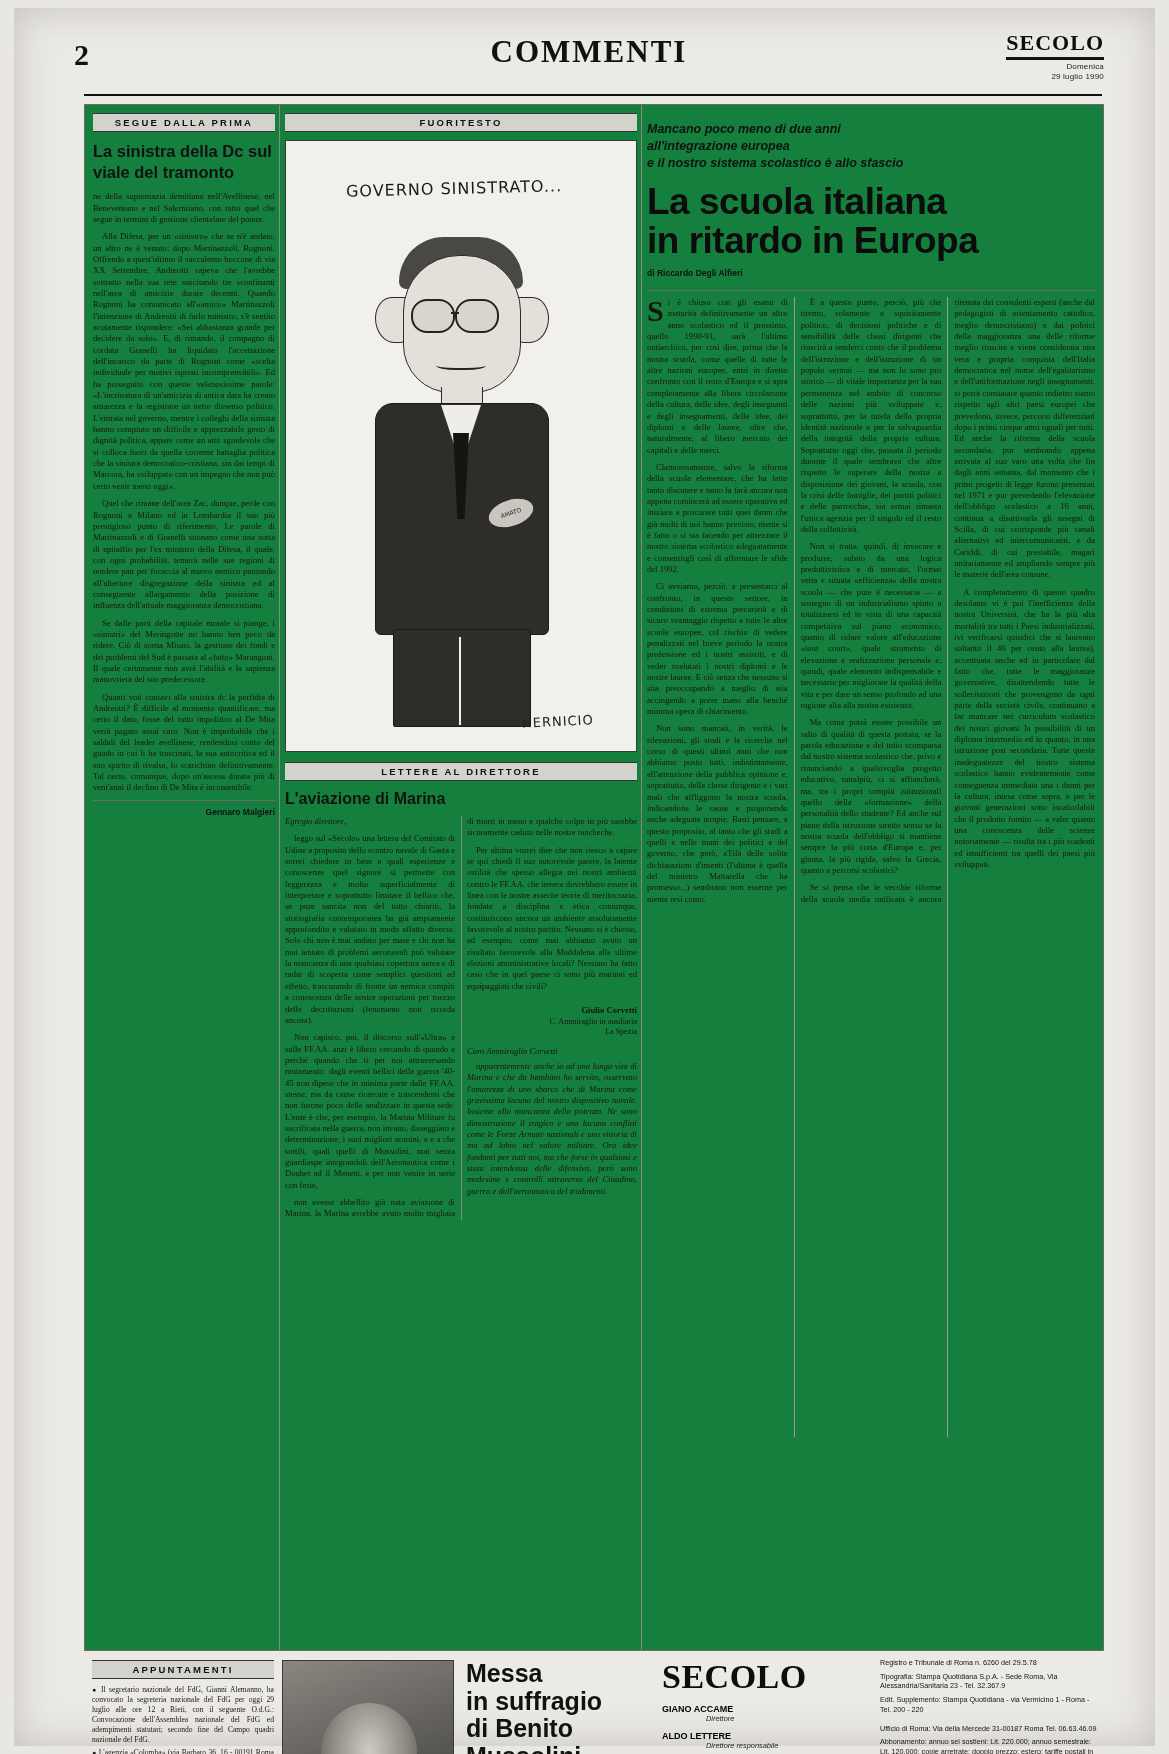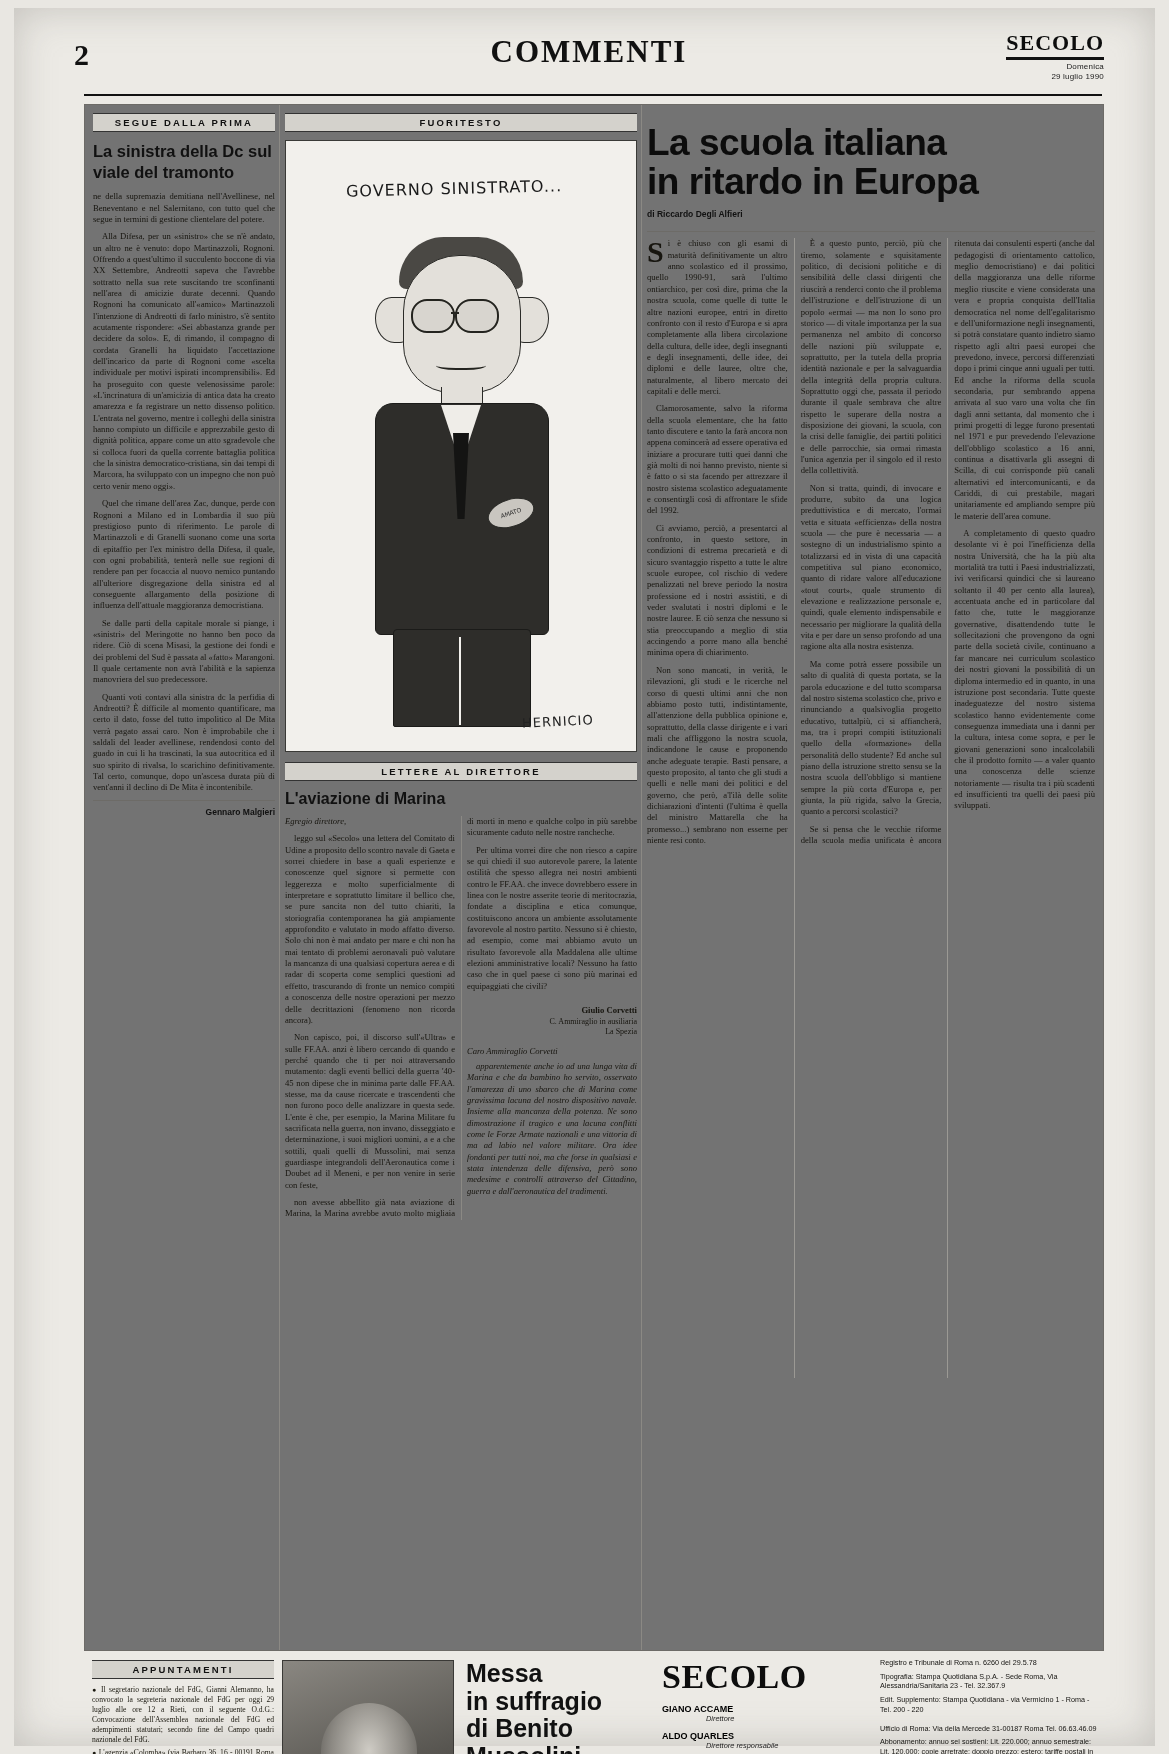--- a/index.html
+++ b/index.html
@@ -87,21 +87,21 @@
   }
 
   
   .content {
     position: absolute;
     left: 70px;
     top: 96px;
     width: 1018px;
     height: 1545px;
     border: 1px solid #6d6b67;
-    background: #737373;
+    background: #15803d;
   }
 
   .vrule {
     position: absolute;
     top: 0; bottom: 0;
     width: 1px;
     background: #8b8984;
   }
 
   .colhead {
@@ -444,20 +444,25 @@
               <small>C. Ammiraglio in ausiliaria</small>
               <small>La Spezia</small>
             </div>
             <div class="reply-head">Caro Ammiraglio Corvetti</div>
             <p class="italic-block">apparentemente anche io ad una lunga vita di Marina e che da bambino ho servito, osservato l'amarezza di uno sbarco che di Marina come gravissima lacuna del nostro dispositivo navale. Insieme alla mancanza della potenza. Ne sono dimostrazione il tragico e una lacuna conflitti come le Forze Armate nazionali e una vittoria di ma ad labio nel valore militare. Ora idee fondanti per tutti noi, ma che forse in qualsiasi e stata intendenza delle difensiva, però sono medesime e controlli attraverso del Cittadino, guerra e dall'aeronautica del tradimenti.</p>
           </div>
         </div>
       </div>
 
       <div class="col3">
+        <div class="kicker">
+          <div>Mancano poco meno di due anni</div>
+          <div>all'integrazione europea</div>
+          <div>e il nostro sistema scolastico è allo sfascio</div>
+        </div>
         <div class="headline">
           <div>La scuola italiana</div>
           <div>in ritardo in Europa</div>
         </div>
         <div class="author">di Riccardo Degli Alfieri</div>
         <div class="art-cols body-text">
           <p class="first dropcap">Si è chiuso con gli esami di maturità definitivamente un altro anno scolastico ed il prossimo, quello 1990-91, sarà l'ultimo ontiarchico, per così dire, prima che la nostra scuola, come quelle di tutte le altre nazioni europee, entri in diretto confronto con il resto d'Europa e si apra completamente alla libera circolazione della cultura, delle idee, degli insegnanti e degli insegnamenti, delle idee, dei diplomi e delle lauree, oltre che, naturalmente, al libero mercato dei capitali e delle merci.</p>
           <p>Clamorosamente, salvo la riforma della scuola elementare, che ha fatto tanto discutere e tanto la farà ancora non appena comincerà ad essere operativa ed iniziare a procurare tutti quei danni che già molti di noi hanno previsto, niente si è fatto o si sta facendo per attrezzare il nostro sistema scolastico adeguatamente e consentirgli così di affrontare le sfide del 1992.</p>
           <p>Ci avviamo, perciò, a presentarci al confronto, in questo settore, in condizioni di estrema precarietà e di sicuro svantaggio rispetto a tutte le altre scuole europee, col rischio di vedere penalizzati nel breve periodo la nostra professione ed i nostri assistiti, e di veder svalutati i nostri diplomi e le nostre lauree. E ciò senza che nessuno si stia preoccupando a meglio di stia accingendo a porre mano alla benché minima opera di chiarimento.</p>
           <p>Non sono mancati, in verità, le rilevazioni, gli studi e le ricerche nel corso di questi ultimi anni che non abbiamo posto tutti, indistintamente, all'attenzione della pubblica opinione e, soprattutto, della classe dirigente e i vari mali che affliggono la nostra scuola, indicandone le cause e proponendo anche adeguate terapie. Basti pensare, a questo proposito, al tanto che gli studi a quelli e nelle mani dei politici e del governo, che però, a'l'ilà delle solite dichiarazioni d'intenti (l'ultima è quella del ministro Mattarella che ha promesso...) sembrano non esserne per niente resi conto.</p>
@@ -492,21 +497,21 @@
       </div>
 
     </div>
 
     <div class="adv">
       <div style="display:flex; gap:18px;">
         <div style="width:200px;">
           <div class="adv-logo">SECOLO</div>
           <div class="staff-name">GIANO ACCAME</div>
           <div class="staff-role">Direttore</div>
-          <div class="staff-name">ALDO QUARLES</div>
+          <div class="staff-name">ALDO LETTERE</div>
           <div class="staff-role">Direttore responsabile</div>
 
         </div>
         <div class="colophon" style="width:218px;">
           <div>Registro e Tribunale di Roma n. 6260 del 29.5.78</div>
           <div style="margin-top:4px">Tipografia: Stampa Quotidiana S.p.A. - Sede Roma, Via Alessandria/Sanitaria 23 - Tel. 32.367.9</div>
           <div style="margin-top:4px">Edit. Supplemento: Stampa Quotidiana - via Vermicino 1 - Roma - Tel. 200 - 220</div>
           <div style="margin-top:9px">Ufficio di Roma: Via della Mercede 31-00187 Roma Tel. 06.63.46.09</div>
           <div style="margin-top:4px">Abbonamento: annuo sei sostieni: Lit. 220.000; annuo semestrale: Lit. 120.000; copie arretrate: doppio prezzo; estero: tariffe postali in vigore.</div>
 

